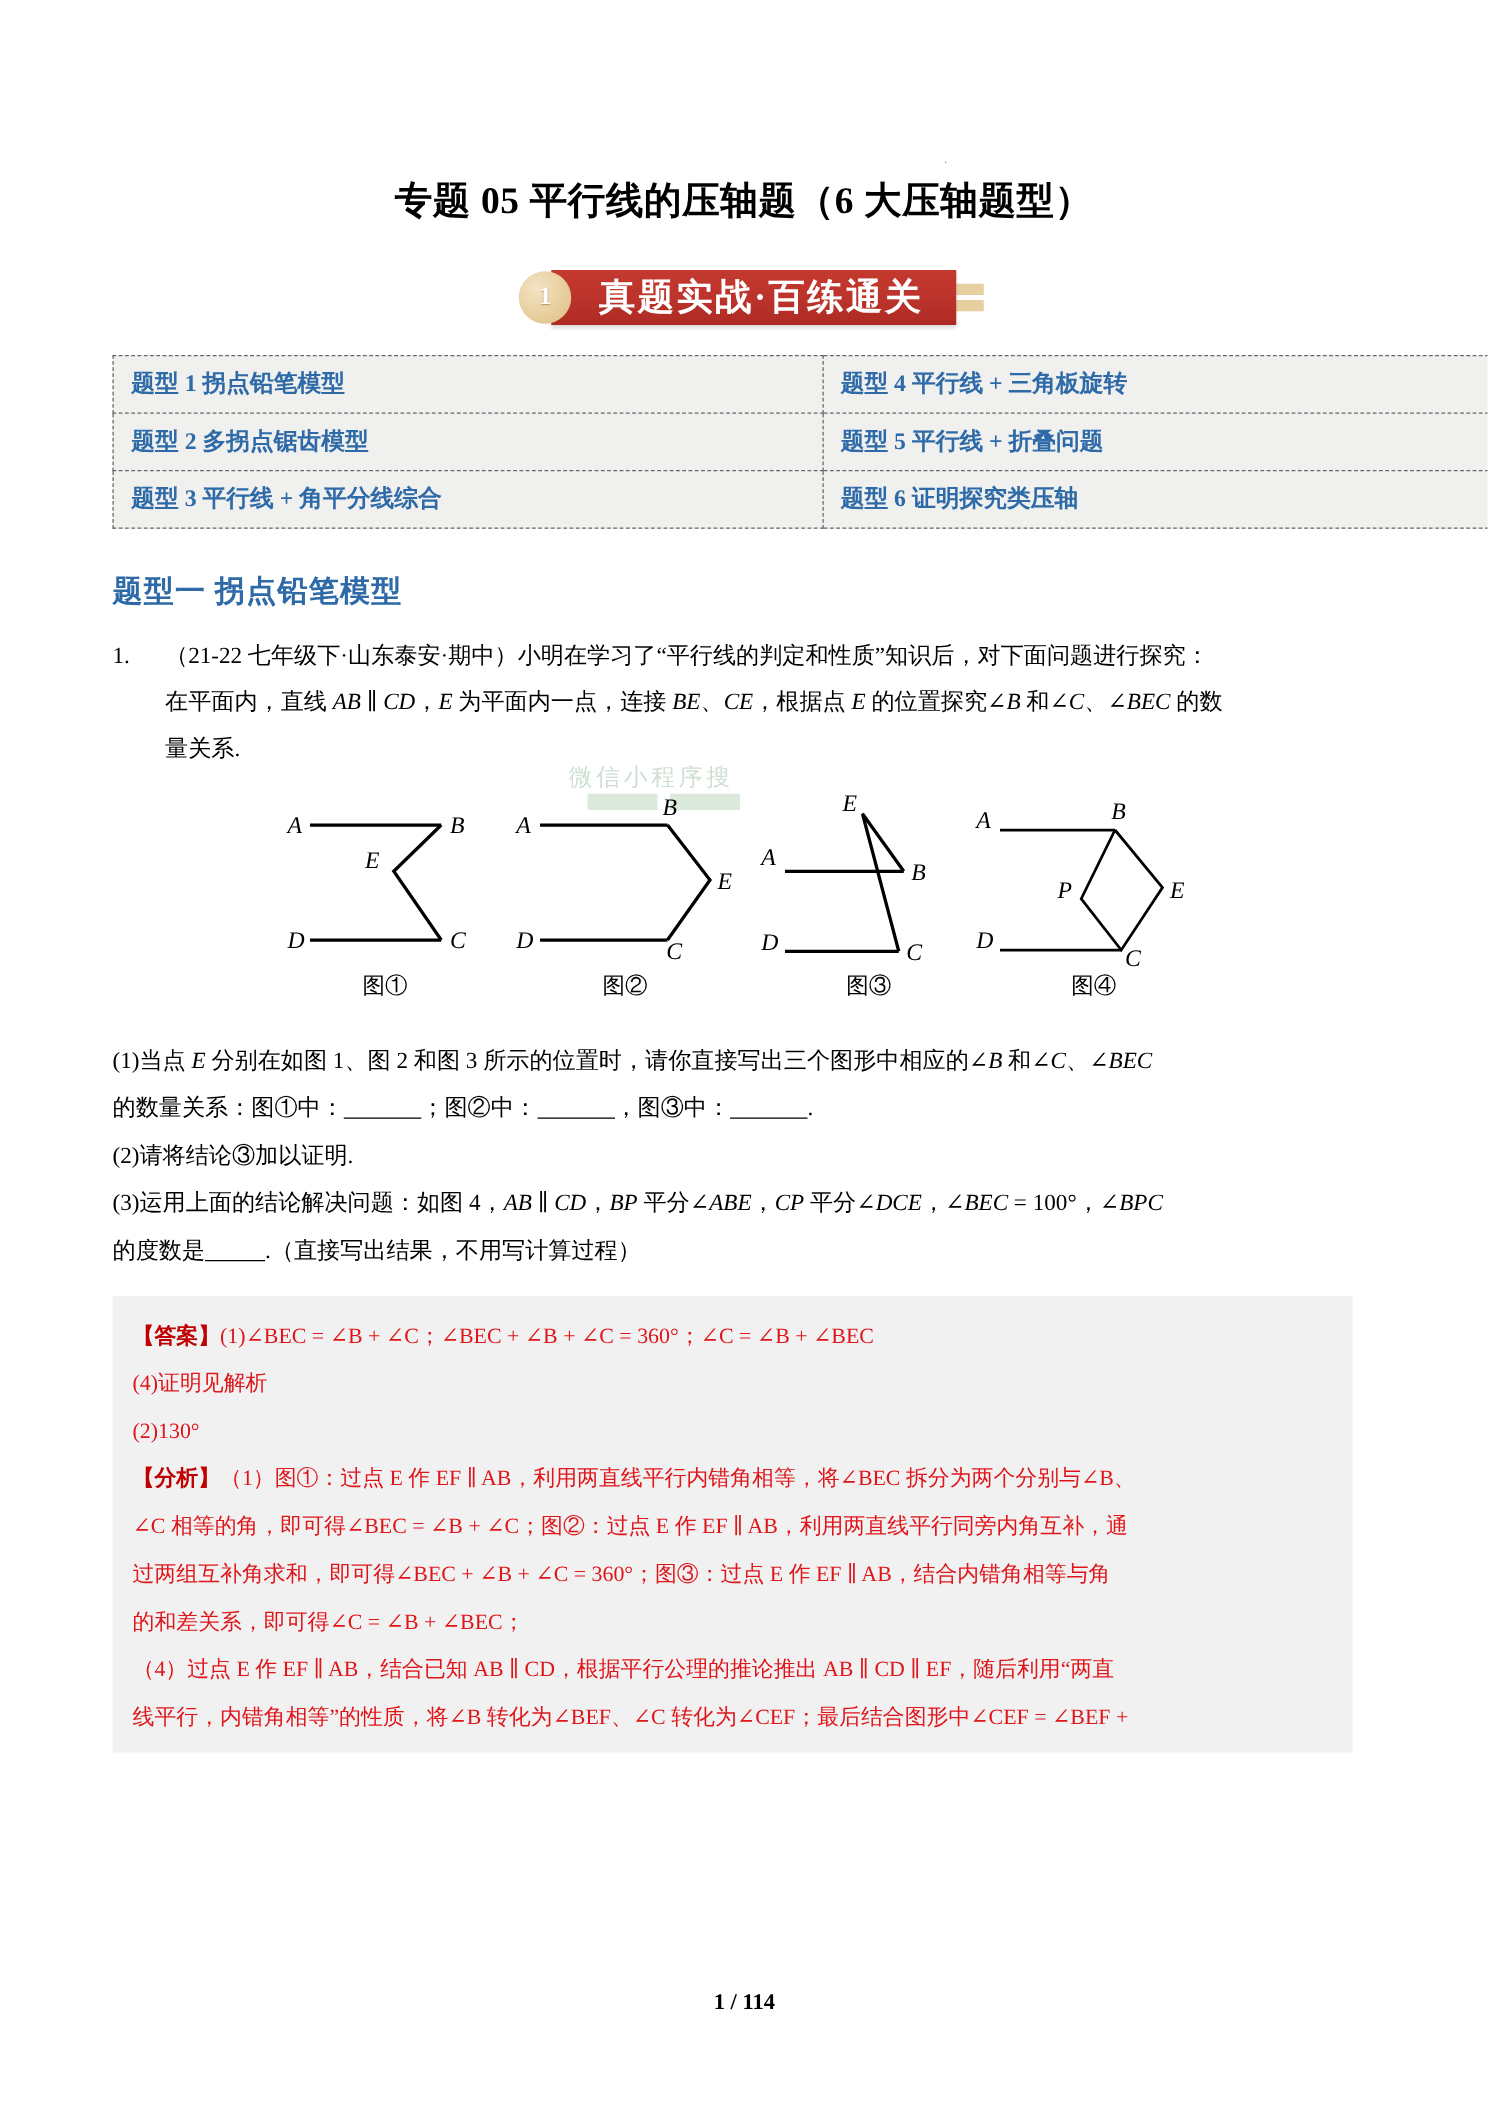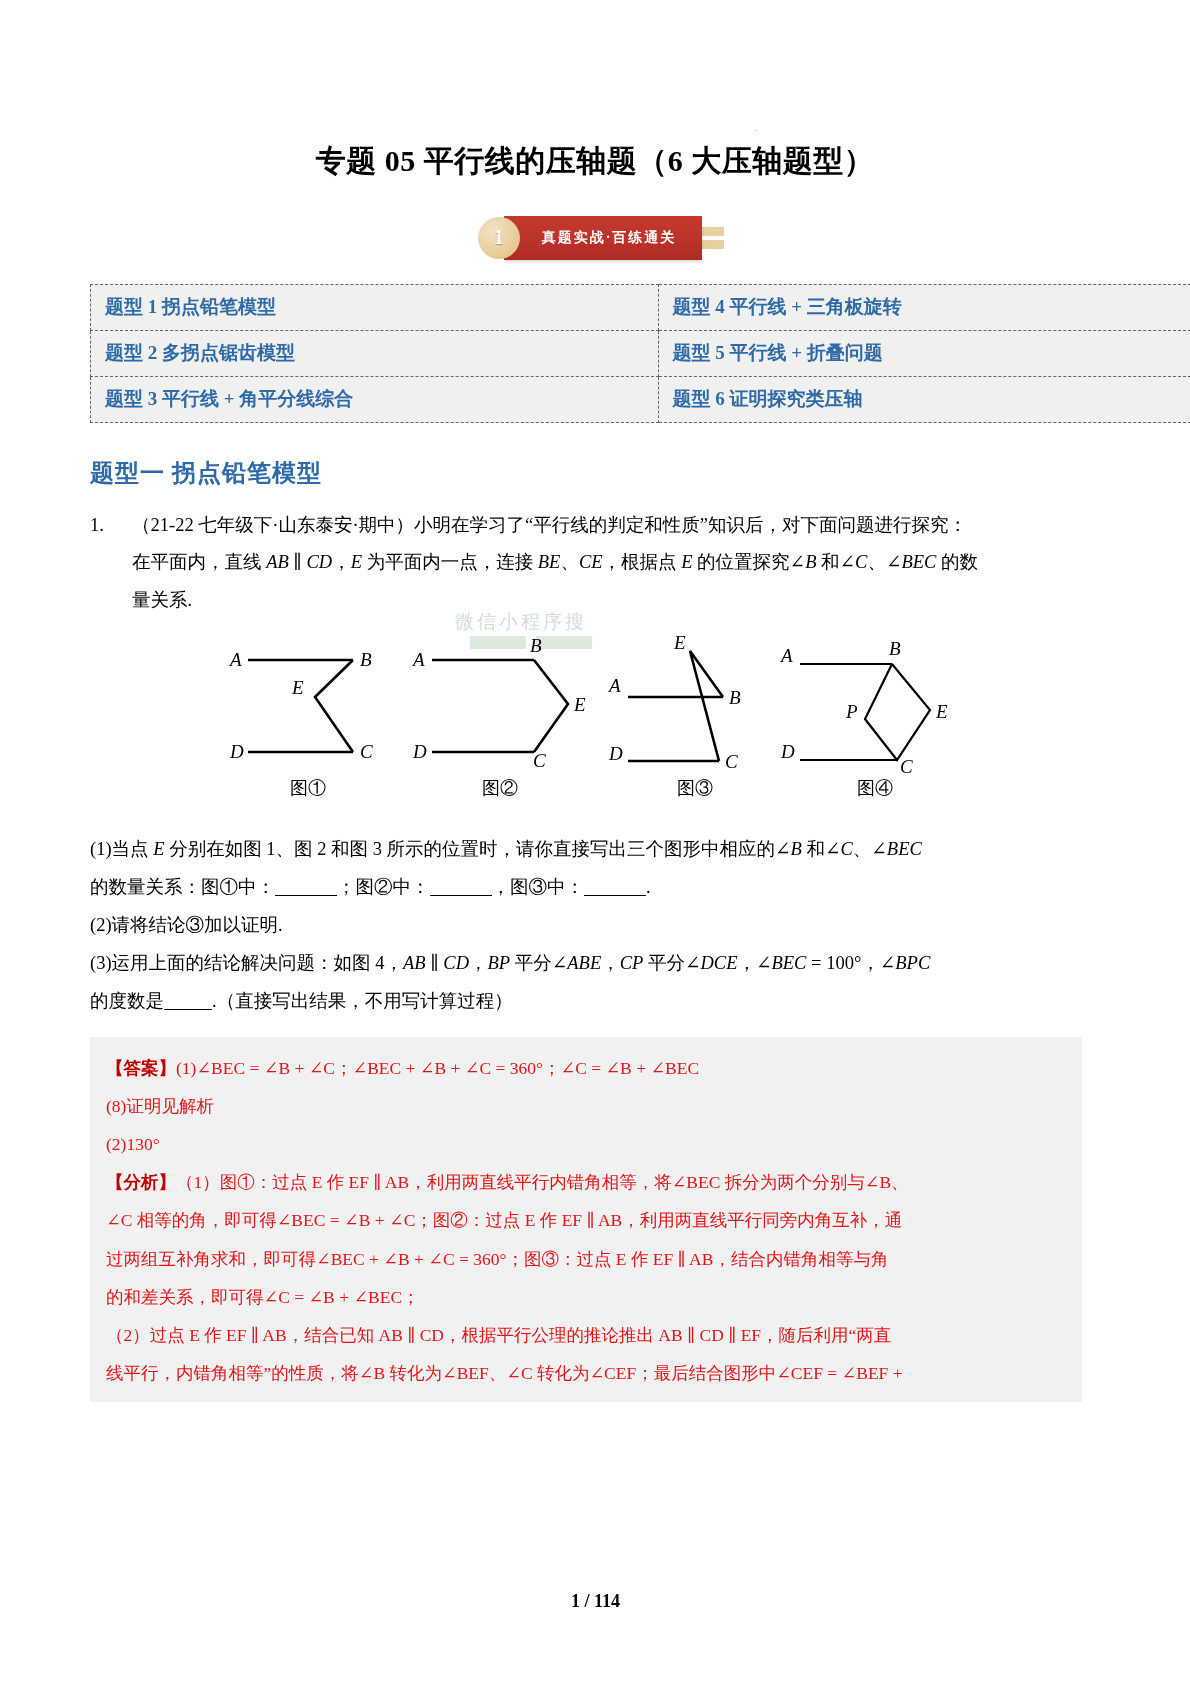--- a/index.html
+++ b/index.html
@@ -72,21 +72,21 @@
     position: relative;
     left: 16px;
   }
   .banner-body {
     background: linear-gradient(180deg,#c4392f 0%, #bb332b 55%, #ad2a23 100%);
     height: 44px;
     display: flex;
     align-items: center;
     padding: 0 26px 0 38px;
     color: #ffffff;
-    font-size: 14px;
+    font-size: 29px;
     font-weight: bold;
     letter-spacing: 2px;
     position: relative;
     z-index: 2;
     box-shadow: 0 2px 3px rgba(0,0,0,.15);
   }
   .banner-tail {
     width: 26px;
     height: 44px;
     position: relative;
@@ -348,25 +348,25 @@
     <span class="qline">
       <span>(3)运用上面的结论解决问题：如图 4，</span><i class="m">AB</i><span> ∥ </span><i class="m">CD</i><span>，</span><i class="m">BP</i><span> 平分∠</span><i class="m">ABE</i><span>，</span><i class="m">CP</i><span> 平分∠</span><i class="m">DCE</i><span>，∠</span><i class="m">BEC</i><span> = 100°，∠</span><i class="m">BPC</i>
     </span>
     <span class="qline">
       <span>的度数是</span><span class="blank short"></span><span>.（直接写出结果，不用写计算过程）</span>
     </span>
   </div>
 
   <div class="answer-box">
     <span class="ans-line"><span class="ans-tag">【答案】</span><span>(1)∠BEC = ∠B + ∠C；∠BEC + ∠B + ∠C = 360°；∠C = ∠B + ∠BEC</span></span>
-    <span class="ans-line"><span>(8)证明见解析</span></span>
+    <span class="ans-line"><span>(4)证明见解析</span></span>
     <span class="ans-line"><span>(2)130°</span></span>
     <span class="ans-line"><span class="ans-tag">【分析】</span><span>（1）图①：过点 E 作 EF ∥ AB，利用两直线平行内错角相等，将∠BEC 拆分为两个分别与∠B、</span></span>
     <span class="ans-line"><span>∠C 相等的角，即可得∠BEC = ∠B + ∠C；图②：过点 E 作 EF ∥ AB，利用两直线平行同旁内角互补，通</span></span>
     <span class="ans-line"><span>过两组互补角求和，即可得∠BEC + ∠B + ∠C = 360°；图③：过点 E 作 EF ∥ AB，结合内错角相等与角</span></span>
     <span class="ans-line"><span>的和差关系，即可得∠C = ∠B + ∠BEC；</span></span>
-    <span class="ans-line"><span>（2）过点 E 作 EF ∥ AB，结合已知 AB ∥ CD，根据平行公理的推论推出 AB ∥ CD ∥ EF，随后利用“两直</span></span>
+    <span class="ans-line"><span>（4）过点 E 作 EF ∥ AB，结合已知 AB ∥ CD，根据平行公理的推论推出 AB ∥ CD ∥ EF，随后利用“两直</span></span>
     <span class="ans-line"><span>线平行，内错角相等”的性质，将∠B 转化为∠BEF、∠C 转化为∠CEF；最后结合图形中∠CEF = ∠BEF +</span></span>
   </div>
 
   <div class="footer">1 / 114</div>
 
 </div>
 
 </body></html>

